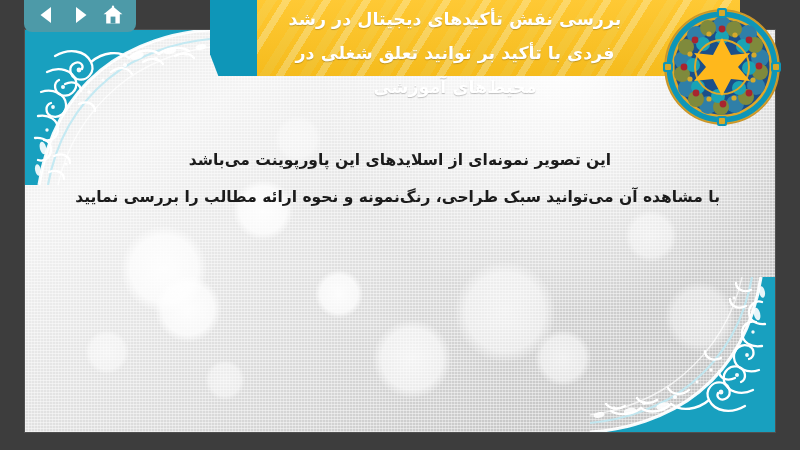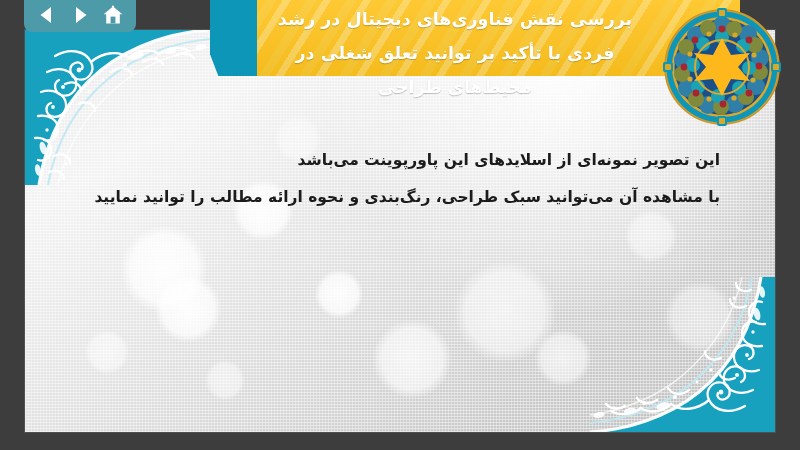--- a/index.html
+++ b/index.html
@@ -140,21 +140,21 @@
   }
   #medallion svg { display: block; }
 
   
   #body-text {
     position: absolute;
     left: 55px; top: 112px;
     width: 640px;
     z-index: 20;
     direction: rtl;
-    text-align: right;
+    text-align: center;
   }
   .bline {
     font-family: "DejaVu Sans", sans-serif;
     font-size: 15.5px;
     font-weight: bold;
     line-height: 37px;
     color: #1b1b1b;
     white-space: nowrap;
   }
 </style>
@@ -288,33 +288,33 @@
           <ellipse cx="145" cy="21" rx="6.4" ry="3.1" transform="rotate(-12 145 21)"></ellipse>
           <ellipse cx="176" cy="17" rx="5.6" ry="2.8" transform="rotate(-10 176 17)"></ellipse>
           <ellipse cx="18" cy="118" rx="3.2" ry="6.4" transform="rotate(-14 18 118)"></ellipse>
           <ellipse cx="13" cy="140" rx="2.9" ry="5.8" transform="rotate(-12 13 140)"></ellipse>
         </g>
       </svg>
     </div>
 
     <div id="body-text">
       <div class="bline">این تصویر نمونه‌ای از اسلایدهای این پاورپوینت می‌باشد</div>
-      <div class="bline">با مشاهده آن می‌توانید سبک طراحی، رنگ‌بندی و نحوه ارائه مطالب را توانید نمایید</div>
+      <div class="bline">با مشاهده آن می‌توانید سبک طراحی، رنگ‌نمونه و نحوه ارائه مطالب را بررسی نمایید</div>
     </div>
   </div>
 
   <div id="banner">
     <div id="banner-teal"></div>
     <div id="banner-gold"></div>
   </div>
 
   <div id="title">
-    <div class="tline dark">بررسی نقش فناوری‌های دیجیتال در رشد</div>
+    <div class="tline dark">بررسی نقش تأکید‌های دیجیتال در رشد</div>
     <div class="tline">فردی با تأکید بر توانید تعلق شغلی در</div>
-    <div class="tline">محیط‌های طراحی</div>
+    <div class="tline">محیط‌های آموزشی</div>
   </div>
 
   <div id="medallion">
     <svg width="118" height="118" viewBox="0 0 118 118" aria-hidden="true">
       <circle cx="59" cy="59" r="57" fill="#d9a227"></circle>
       <circle cx="59" cy="59" r="54" fill="#0e96b8"></circle>
       <circle cx="59" cy="59" r="50" fill="#e0a828"></circle>
       <circle cx="59" cy="59" r="47.5" fill="#1b4f8a"></circle>
       <g>
         <g fill="#2f7fa8">

